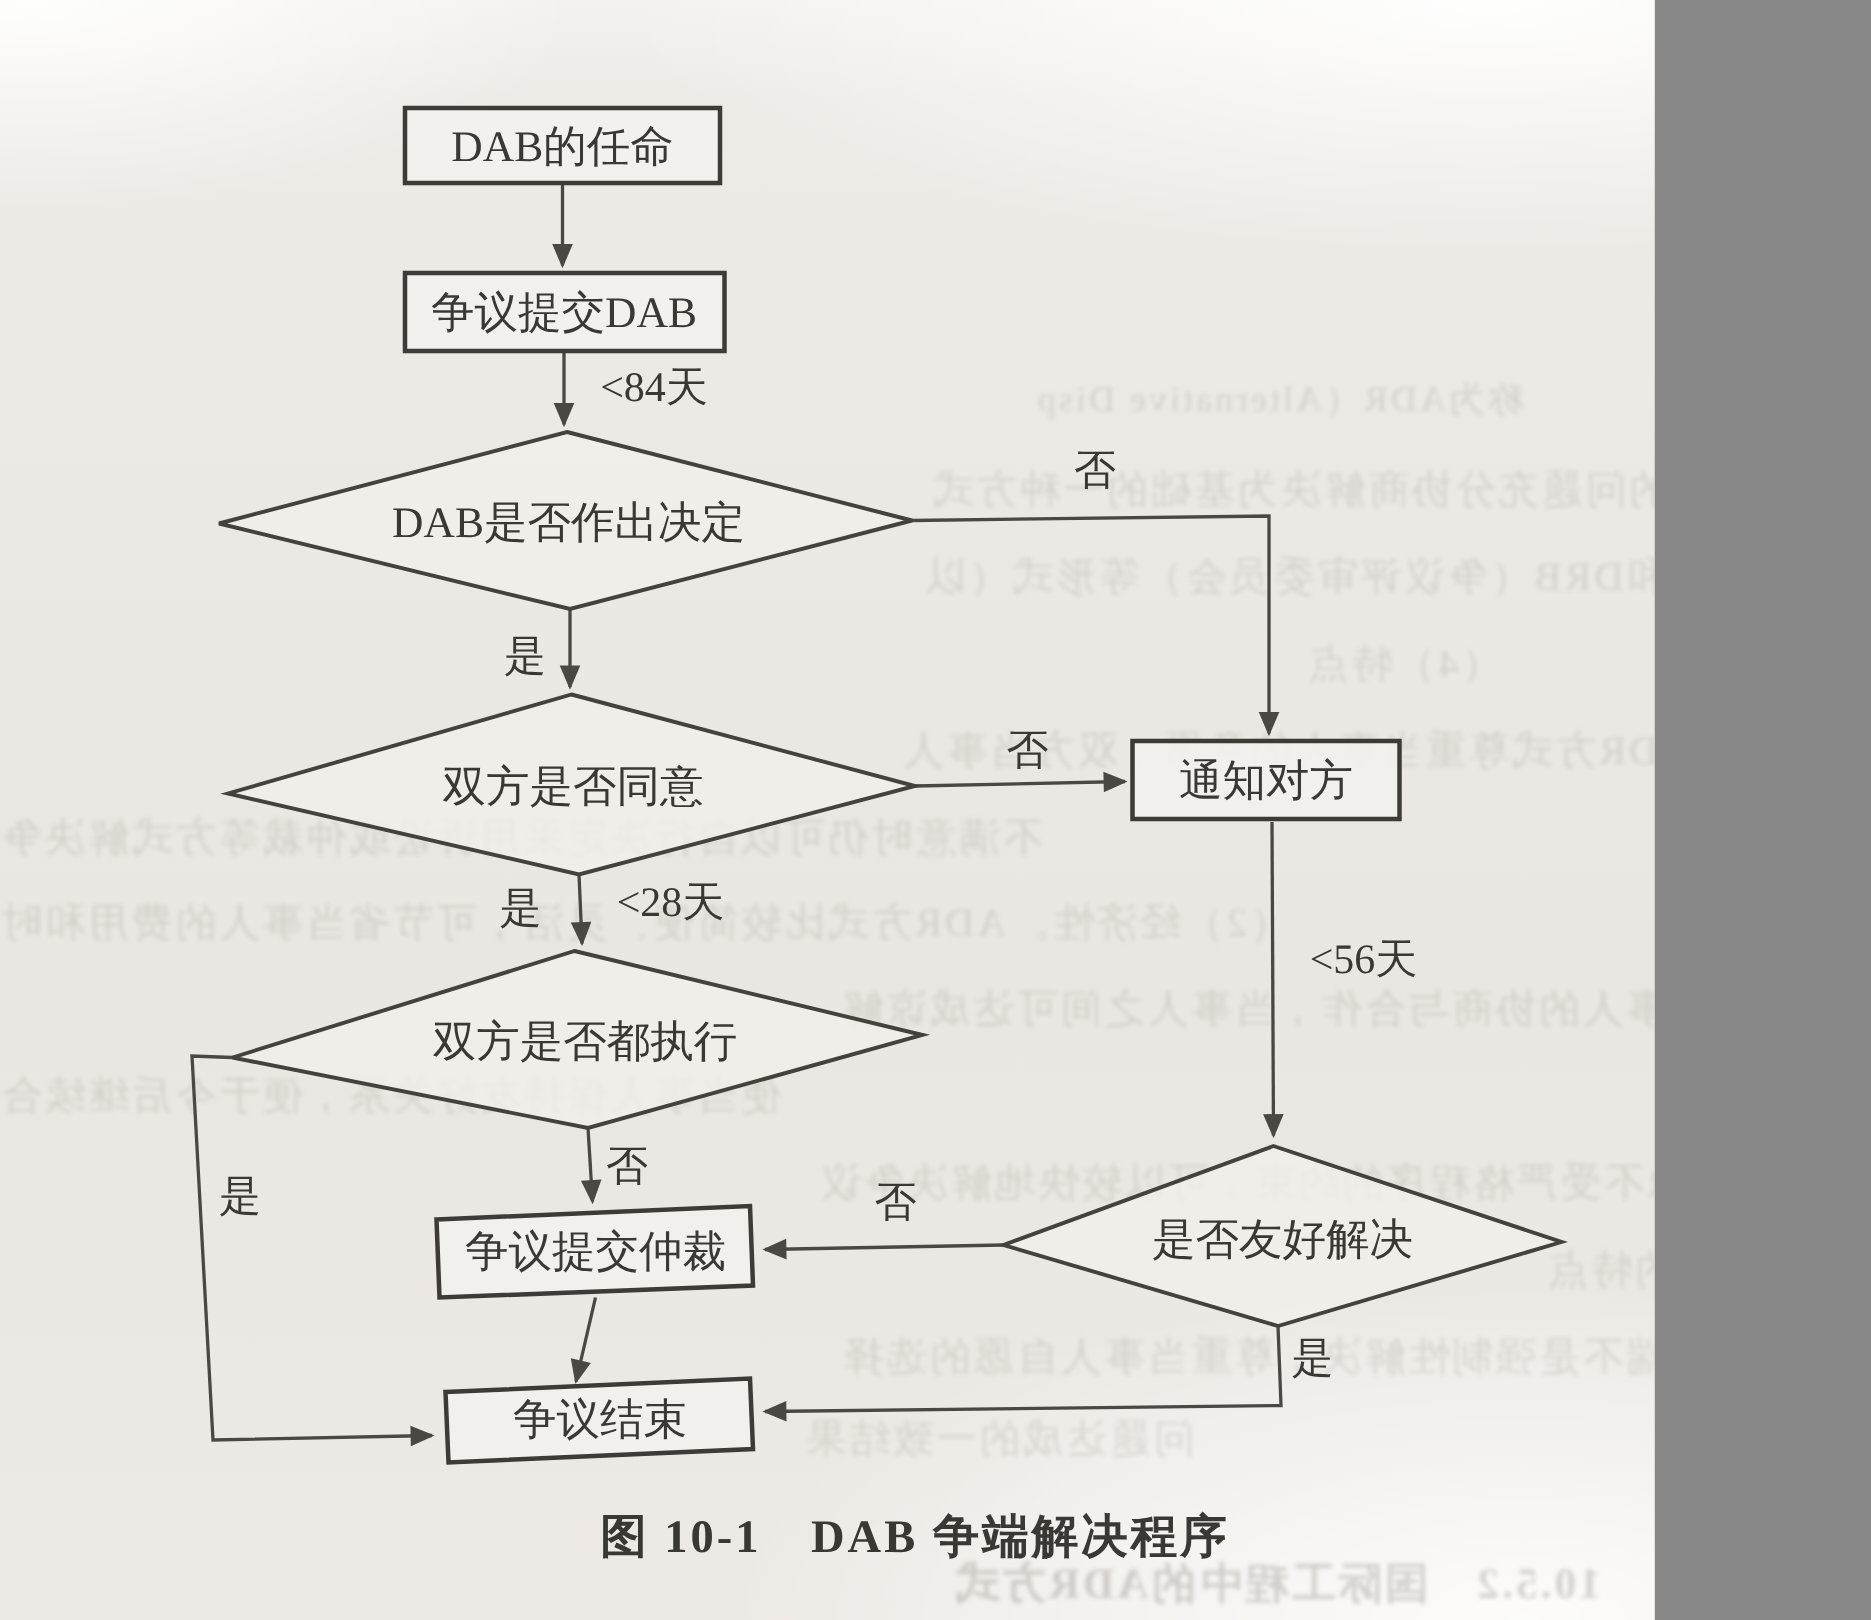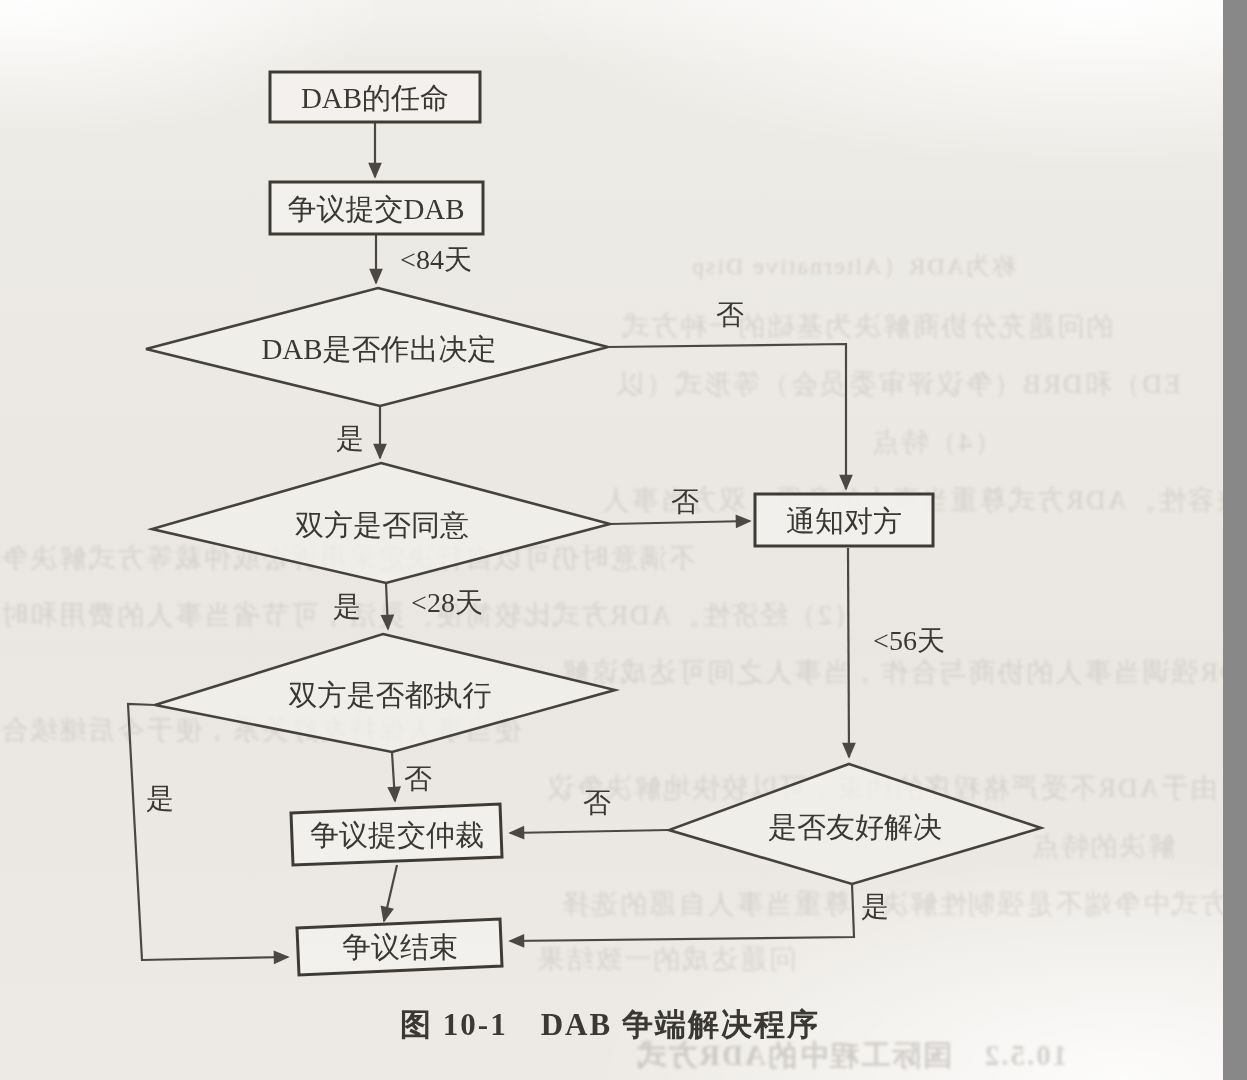--- a/index.html
+++ b/index.html
@@ -1,18 +1,18 @@
 <!DOCTYPE html>
 <html><head>
 <meta charset="utf-8">
 <style>
   html,body{margin:0;padding:0;background:#888;}
   .page{
     position:relative;
-    width:1223px;height:1080px;
+    width:1103px;height:1080px;
     overflow:hidden;
     font-family:"Liberation Serif","DejaVu Serif",serif;
     background-color:#ebe9e4;
     background-image:
       radial-gradient(900px 260px at 90% 0%, rgba(255,255,255,.95), rgba(255,255,255,0) 65%),
       radial-gradient(520px 200px at 2% 0%, rgba(255,255,255,.92), rgba(255,255,255,0) 70%),
       radial-gradient(760px 320px at 92% 100%, rgba(255,255,255,.85), rgba(255,255,255,0) 70%),
       linear-gradient(180deg,#f3f2ef 0%,#edebe6 6%,#eae7e2 60%,#edeae5 100%);
   }
   .bleed-layer{position:absolute;inset:0;z-index:1;}

